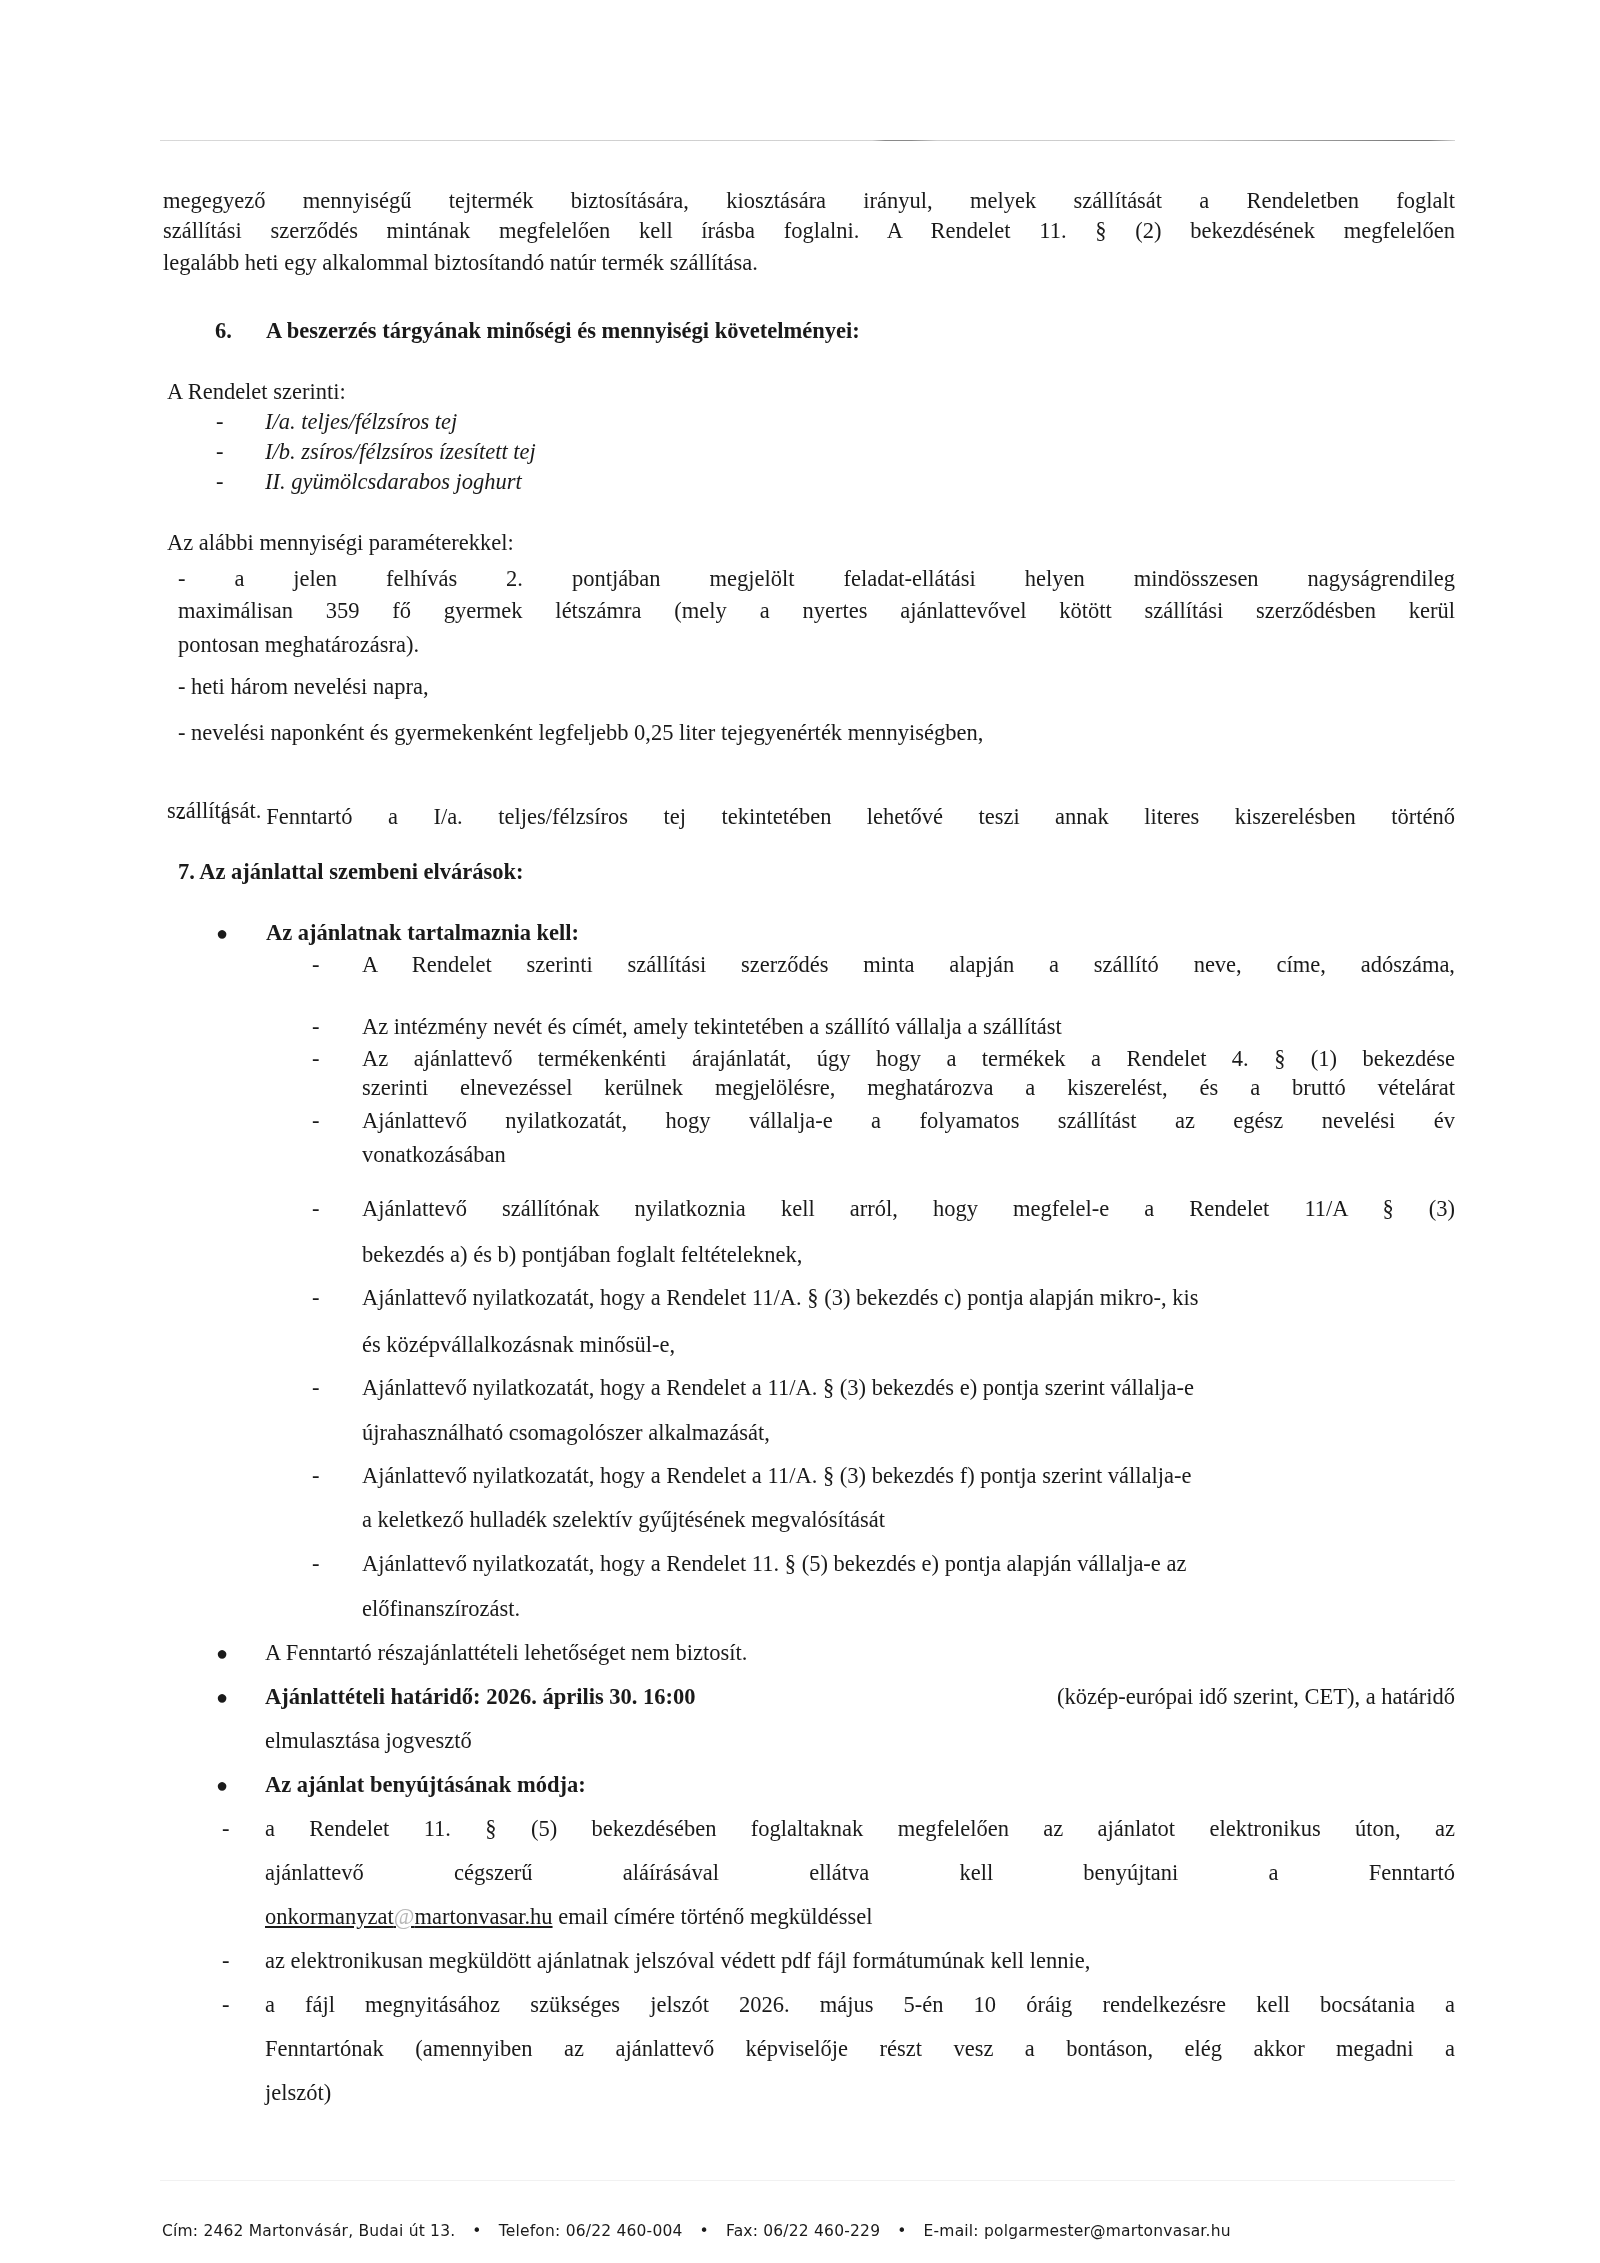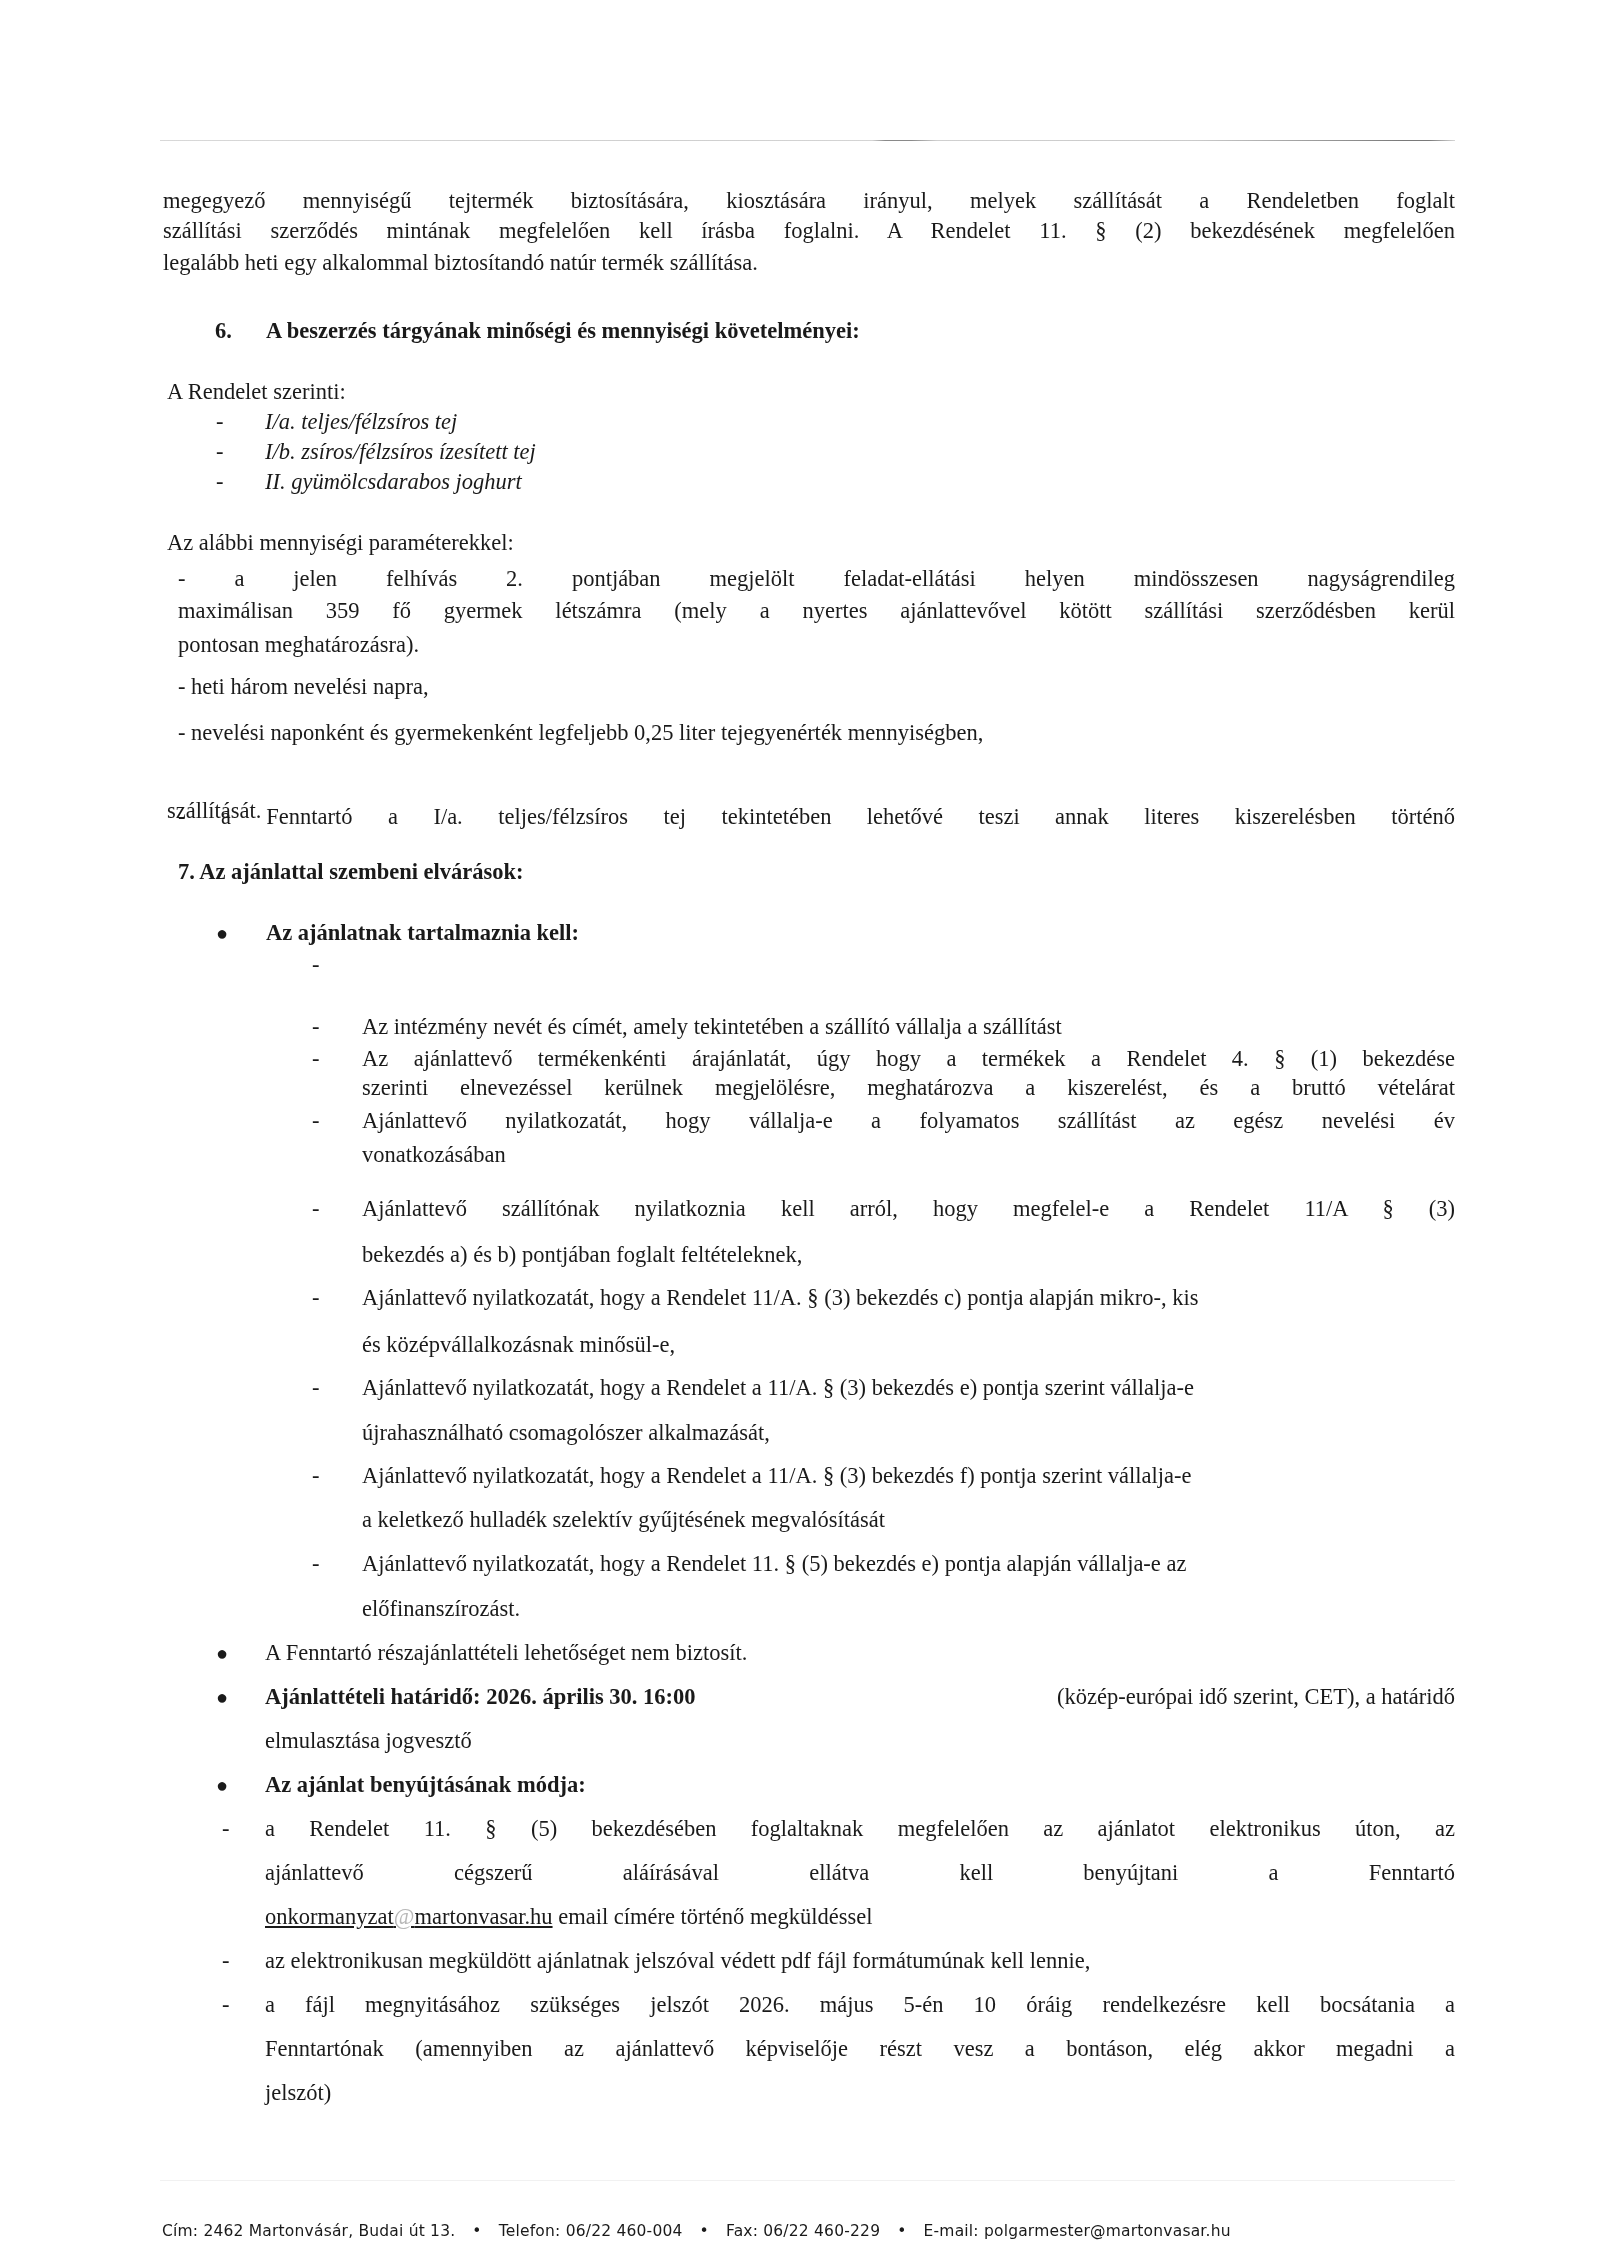--- a/index.html
+++ b/index.html
@@ -52,20 +52,21 @@
   <div class="line" style="left:178px; top:718px;">- nevelési naponként és gyermekenként legfeljebb 0,25 liter tejegyenérték mennyiségben,</div>
   <div class="line just" style="left:178px; top:762px; width:1277px;margin-top:40px;">- a Fenntartó a I/a. teljes/félzsíros tej tekintetében lehetővé teszi annak literes kiszerelésben történő</div>
   <div class="line" style="left:167px; top:796px;">szállítását.</div>
 
   <div class="line b" style="left:178px; top:857px;">7. Az ajánlattal szembeni elvárások:</div>
 
   <div class="bullet" style="left:216px; top:918px;">●</div>
   <div class="line b" style="left:266px; top:918px;">Az ajánlatnak tartalmaznia kell:</div>
 
   <div class="dash" style="left:312px; top:950px;">-</div>
+  <div class="line just" style="left:362px; top:950px; width:1093px;">A Rendelet szerinti szállítási szerződés minta alapján a szállító neve, címe, adószáma,</div>
 
   <div class="dash" style="left:312px; top:1012px;">-</div>
   <div class="line" style="left:362px; top:1012px;">Az intézmény nevét és címét, amely tekintetében a szállító vállalja a szállítást</div>
 
   <div class="dash" style="left:312px; top:1044px;">-</div>
   <div class="line just" style="left:362px; top:1044px; width:1093px;">Az ajánlattevő termékenkénti árajánlatát, úgy hogy a termékek a Rendelet 4. § (1) bekezdése</div>
   <div class="line just" style="left:362px; top:1073px; width:1093px;">szerinti elnevezéssel kerülnek megjelölésre, meghatározva a kiszerelést, és a bruttó vételárat</div>
 
   <div class="dash" style="left:312px; top:1106px;">-</div>
   <div class="line just" style="left:362px; top:1106px; width:1093px;">Ajánlattevő nyilatkozatát, hogy vállalja-e a folyamatos szállítást az egész nevelési év</div>

